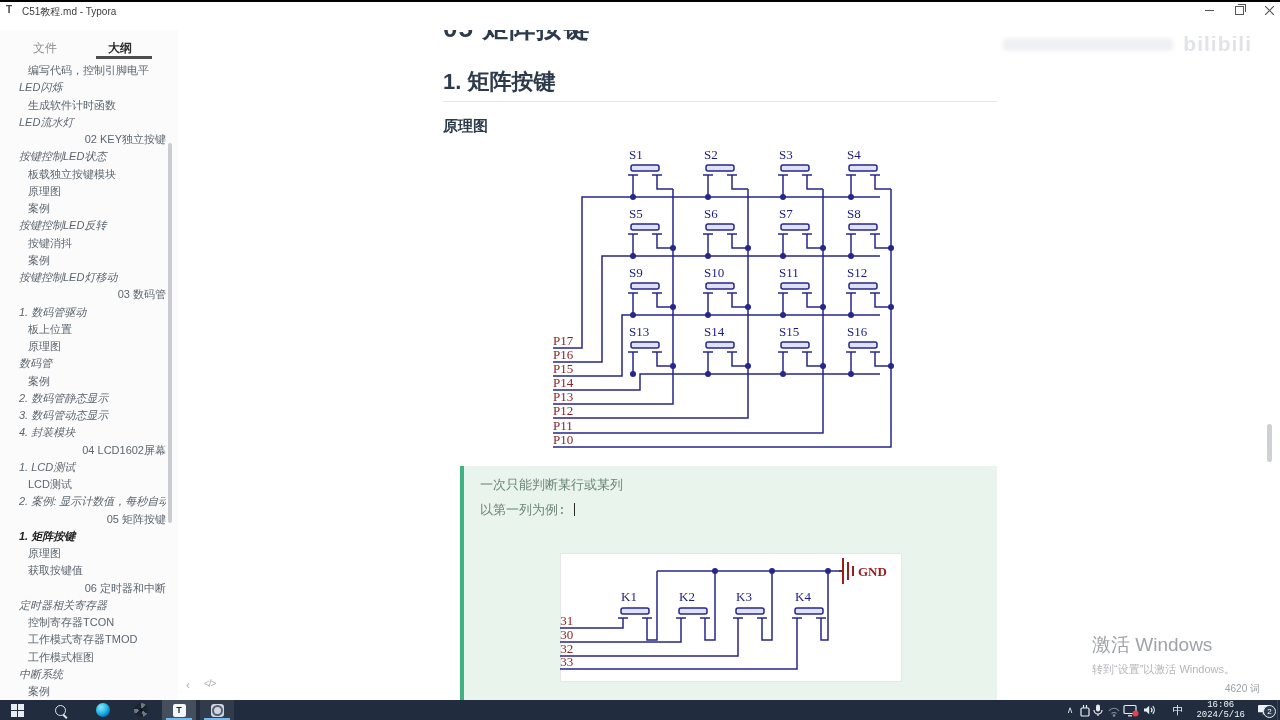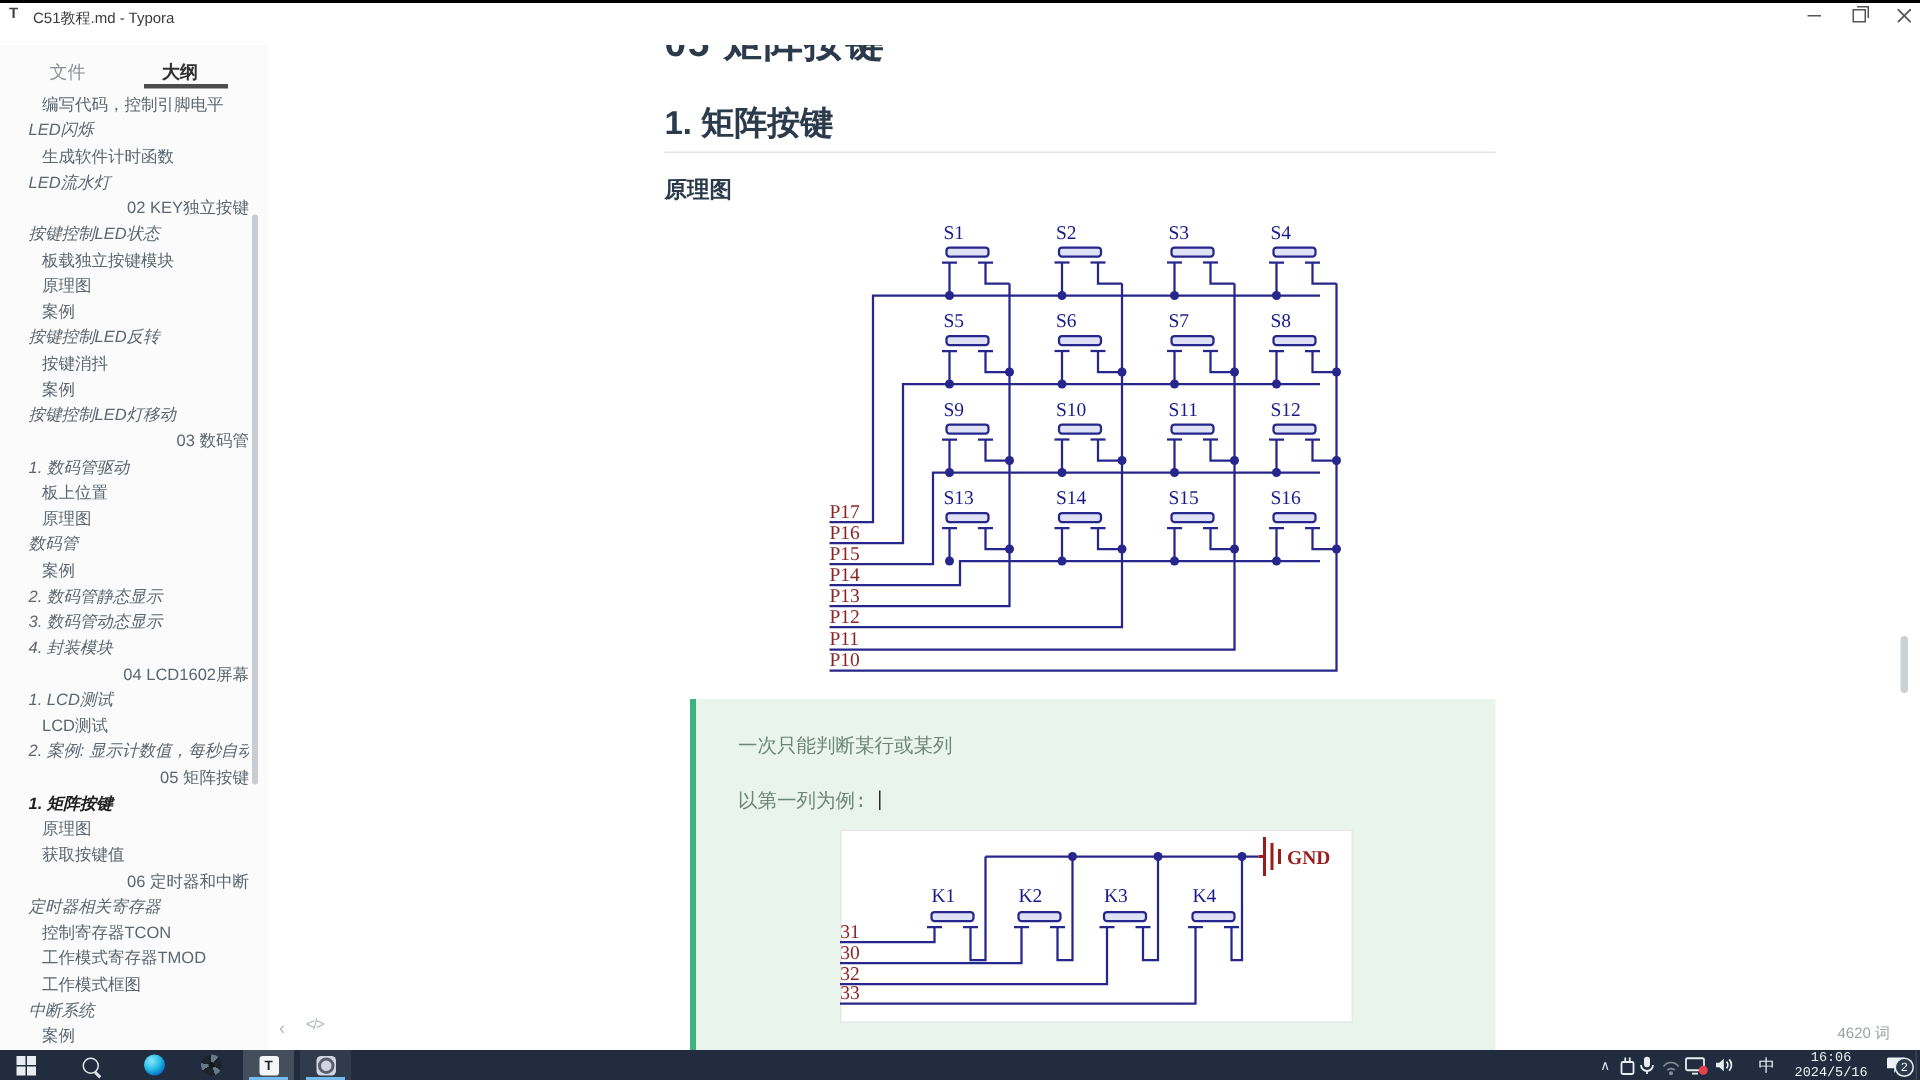--- a/index.html
+++ b/index.html
@@ -53,21 +53,21 @@
 
   
   #matrix-svg{left:367px;top:110px;}
   .cap{fill:#dfe2f7;stroke:#26268c;stroke-width:1.5;}
   .slabel{font-family:"Liberation Serif","DejaVu Serif",serif;font-size:13px;fill:#1a1a8c;}
   .plabel{font-family:"Liberation Serif","DejaVu Serif",serif;font-size:13px;fill:#8b2424;}
   .gnd{font-family:"Liberation Serif","DejaVu Serif",serif;font-size:13px;font-weight:bold;fill:#9b1c1c;}
 
   
   #note{left:282px;top:436px;width:533px;height:234px;background:#e8f4ec;border-left:4px solid #3fb27f;}
-  #note p{margin:12px;padding:0 0 0 16px;font-size:13px;color:#6d8678;line-height:16px;}
+  #note p{margin:0;padding:0 0 0 16px;font-size:13px;color:#6d8678;line-height:16px;}
   #note .p1{padding-top:11px;}
   #note .p2{padding-top:10px;font-family:Liberation Mono, monospace;}
   #note .p3{padding-top:9px;}
   #cursor{display:inline-block;width:1px;height:13px;background:#2b2b2b;vertical-align:-2px;}
   #fig2{left:382px;top:523px;width:340px;height:127px;background:#fff;border:1px solid #e3e8e4;}
   #row-svg{left:382px;top:523px;}
 
   
   .foot-icon{top:648px;font-size:12px;color:#aeb4ba;cursor:pointer;}
   #foot-collapse{left:8px;}
@@ -171,20 +171,24 @@
         <div class="o-item l2">控制寄存器TCON</div>
         <div class="o-item l2">工作模式寄存器TMOD</div>
         <div class="o-item l2">工作模式框图</div>
         <div class="o-item l1">中断系统</div>
         <div class="o-item l2">案例</div>
       </div>
     <div class="abs" id="side-scroll"></div>
   </div>
 
   <div class="abs" id="editor">
+    <div class="abs" id="wm">
+      <span id="wm-blur"></span>
+      <span id="wm-logo">bilibili</span>
+    </div>
 
     <div class="abs" id="h1-clip">05 矩阵按键</div>
     <div class="abs" id="h2-block">1. 矩阵按键</div>
     <div class="abs" id="h3">原理图</div>
 
     <svg class="abs" id="matrix-svg" width="366" height="315" viewBox="545 140 366 315">
         <polyline points="553,348 582,348 582,197 880,197" fill="none" stroke="#26268c" stroke-width="1.5"></polyline>
         <text x="553" y="345" class="plabel">P17</text>
         <polyline points="553,362 602,362 602,256 880,256" fill="none" stroke="#26268c" stroke-width="1.5"></polyline>
         <text x="553" y="359" class="plabel">P16</text>
@@ -370,20 +374,24 @@
         <polyline points="848,562 848,580" fill="none" stroke="#9b1c1c" stroke-width="2"></polyline>
         <polyline points="853,566 853,576" fill="none" stroke="#9b1c1c" stroke-width="2"></polyline>
         <text x="858" y="576" class="gnd">GND</text>
       </svg>
 
     <div class="abs foot-icon" id="foot-collapse">‹</div>
     <div class="abs foot-icon" id="foot-source">&lt;/&gt;</div>
     <div class="abs" id="wordcount">4620 词</div>
     <div class="abs" id="edit-scroll"></div>
 
+    <div class="abs" id="activate">
+      <div class="a1">激活 Windows</div>
+      <div class="a2">转到“设置”以激活 Windows。</div>
+    </div>
   </div>
 
   <div class="abs" id="taskbar">
     <div class="tile">
         <span id="start-logo">
           <i></i>
           <i></i>
           <i></i>
           <i></i>
         </span>

